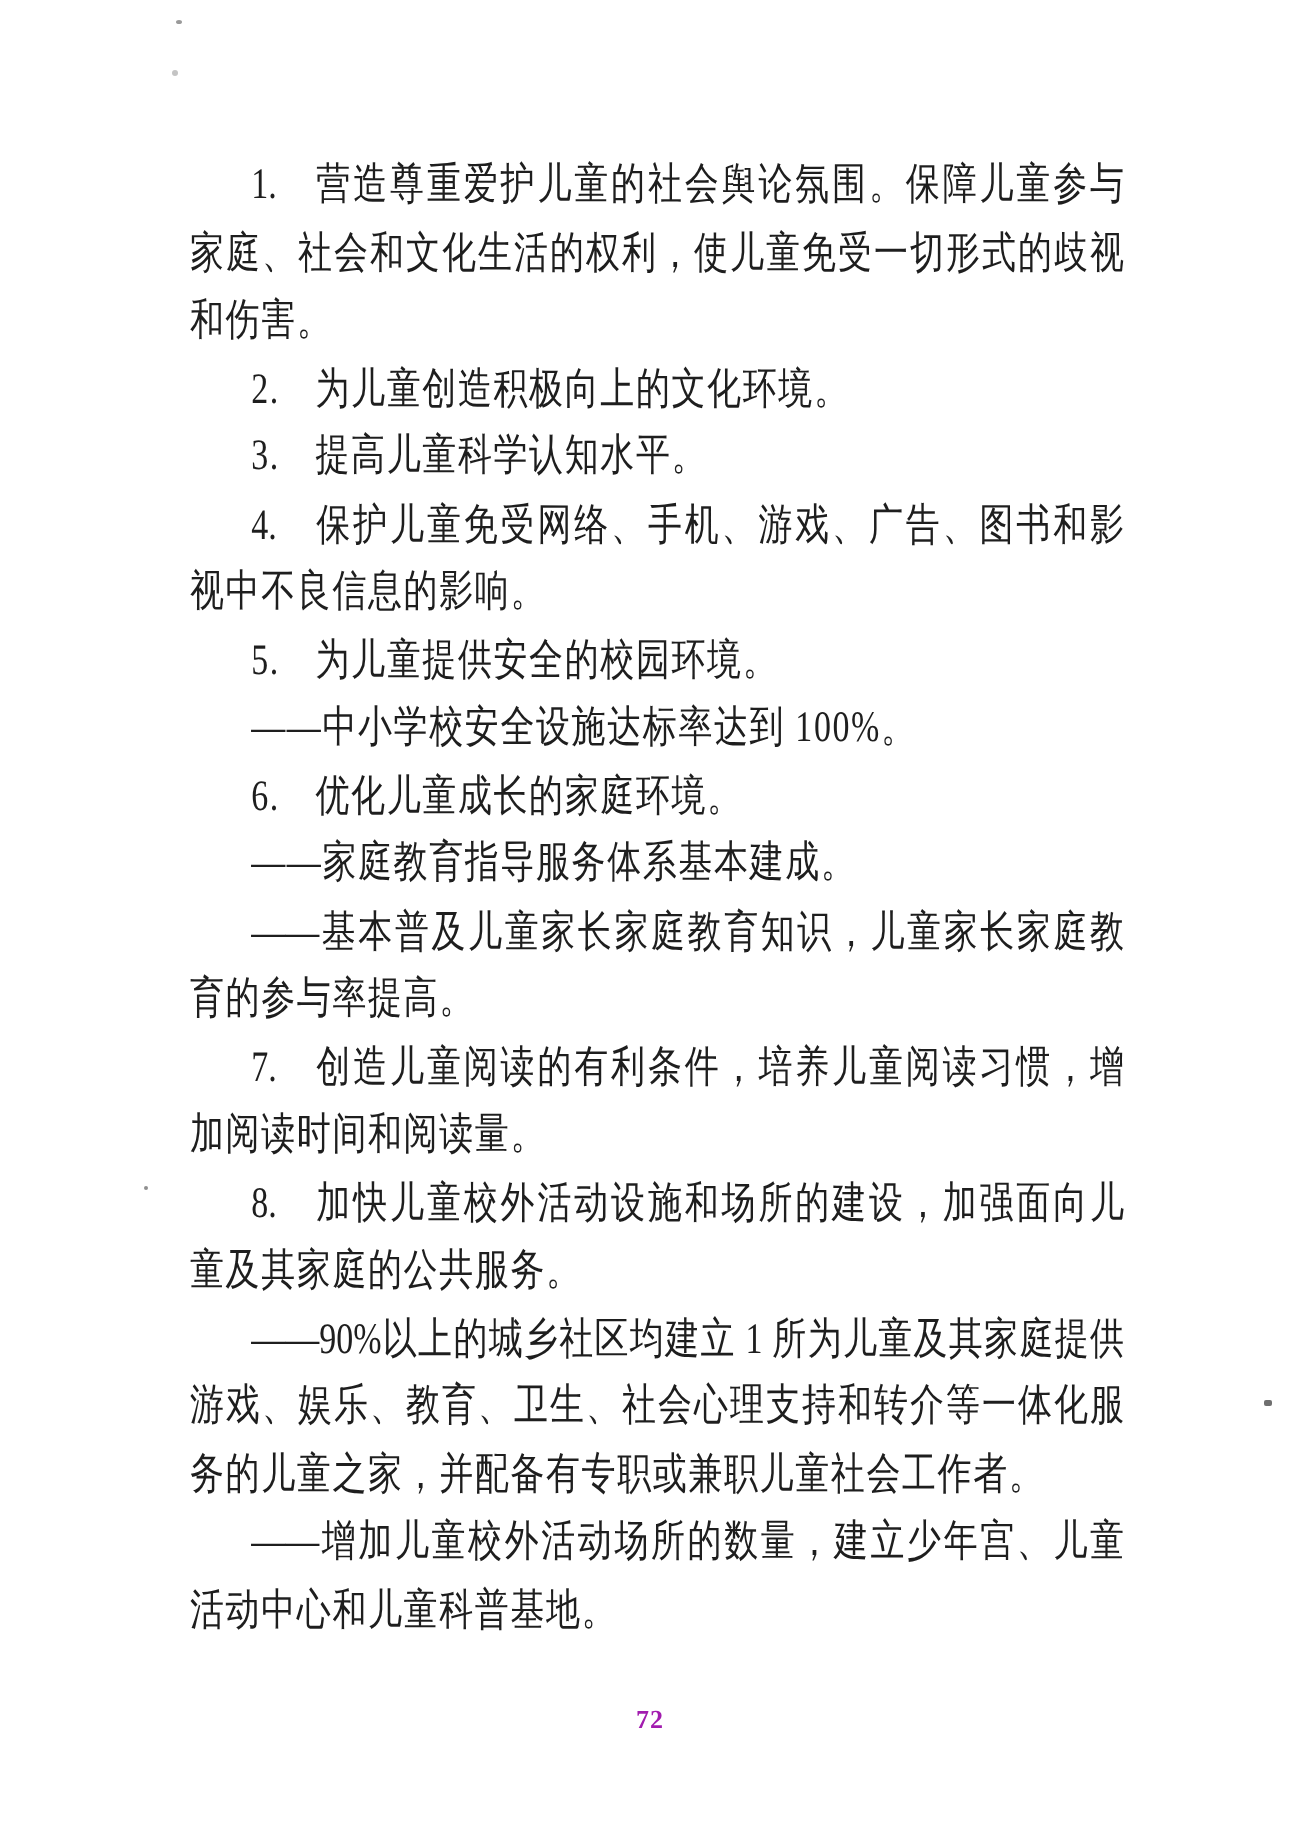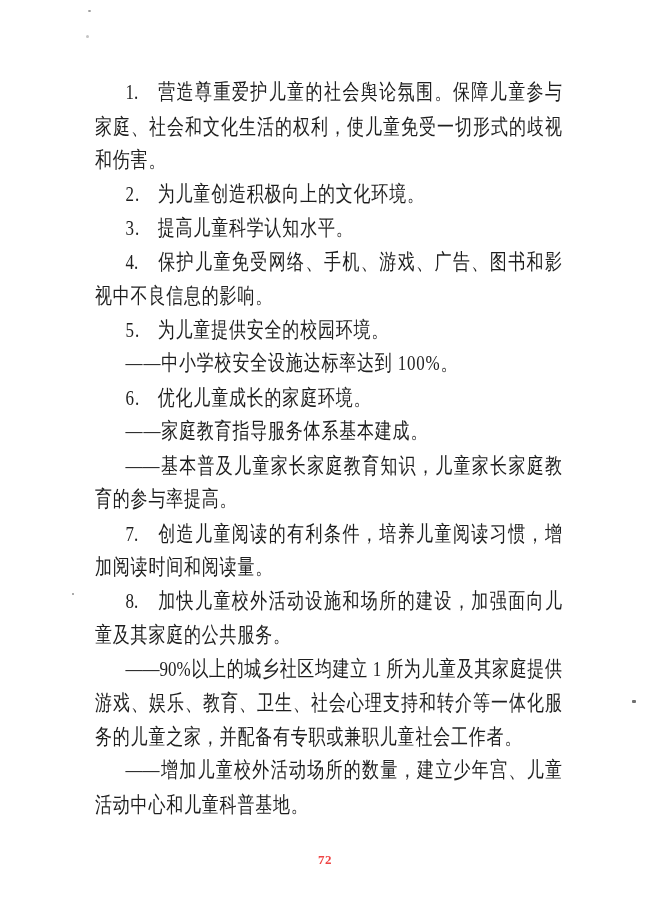--- a/index.html
+++ b/index.html
@@ -43,21 +43,21 @@
   .page-number {
     position: absolute;
     left: 0;
     top: 852px;
     width: 650px;
     text-align: center;
     font-family: "Liberation Serif", "DejaVu Serif", serif;
     font-size: 13px;
     font-weight: 700;
     letter-spacing: 0.5px;
-    color: #ef4444;
+    color: #a21caf;
   }
   .speck {
     position: absolute;
     border-radius: 50%;
   }
   .speck.s1 { left: 88px;  top: 10px;  width: 3px; height: 2px; background: #9a9a9a; }
   .speck.s2 { left: 86px;  top: 35px;  width: 3px; height: 3px; background: #c4c4c4; }
   .speck.s3 { left: 72px;  top: 593px; width: 2px; height: 2px; background: #8f8f8f; }
   .speck.s4 { left: 632px; top: 700px; width: 4px; height: 3px; background: #6f6f6f; border-radius: 1px; }
 </style>

